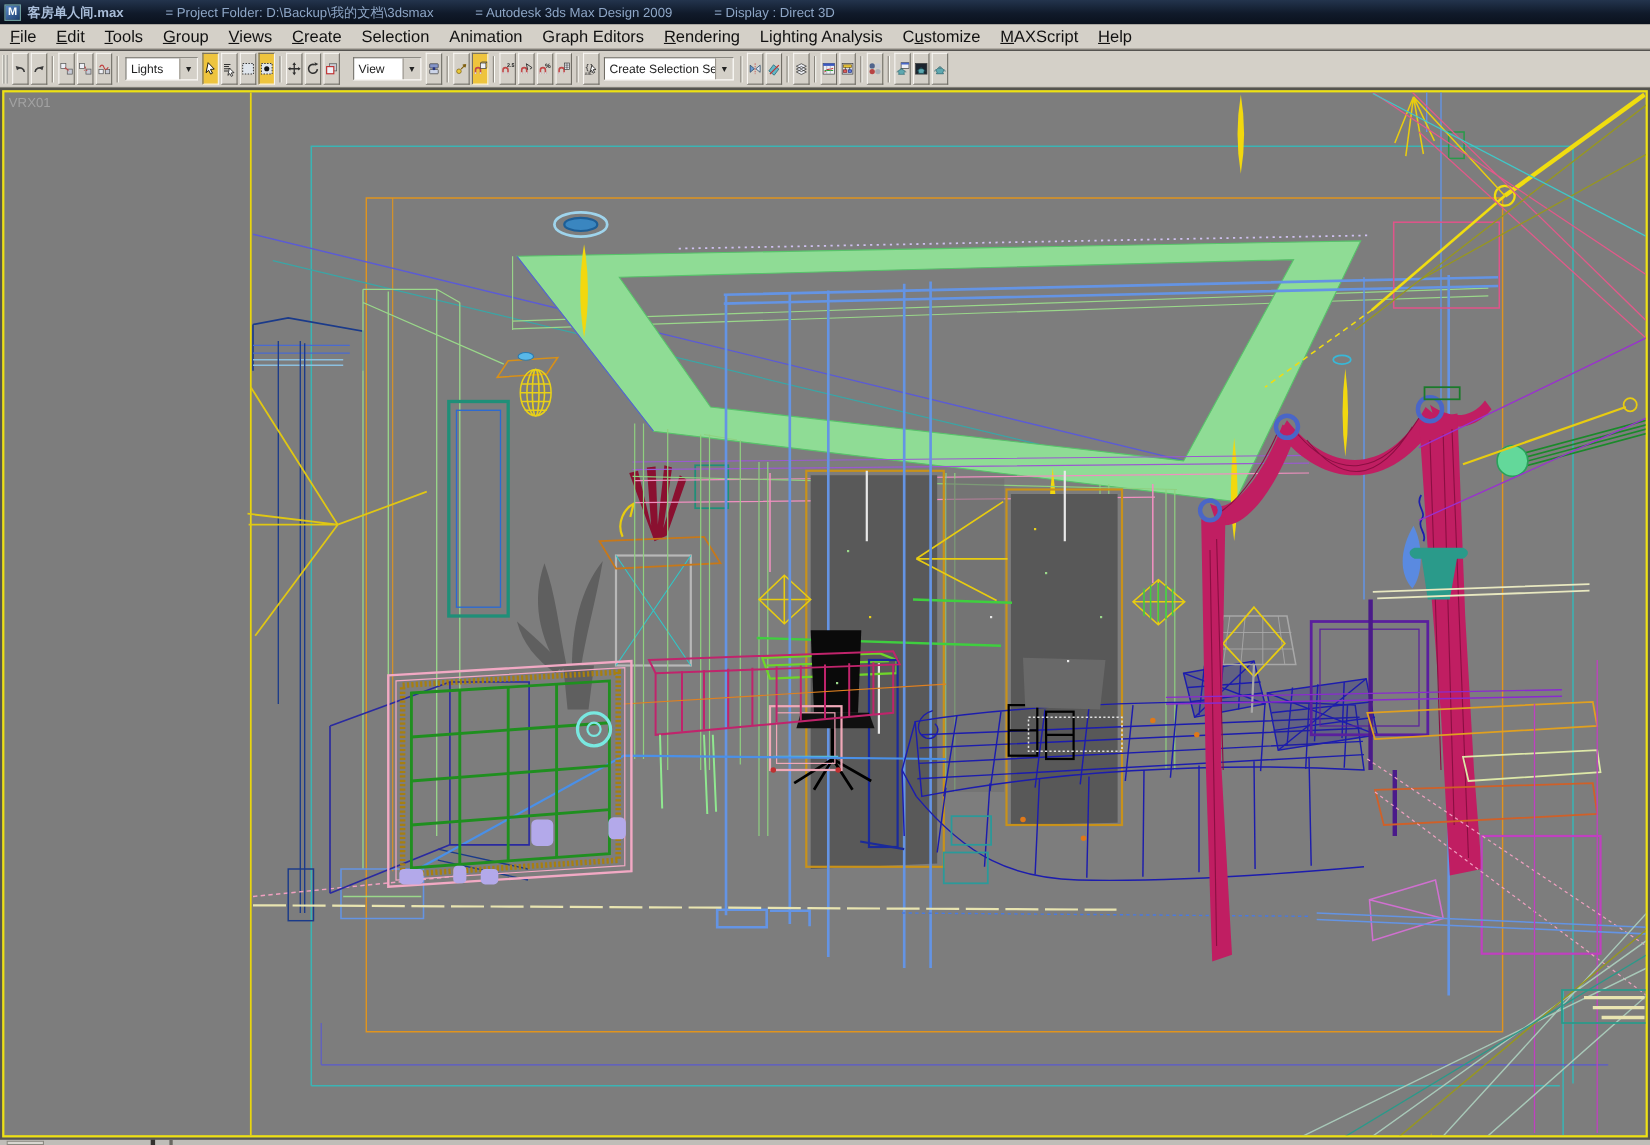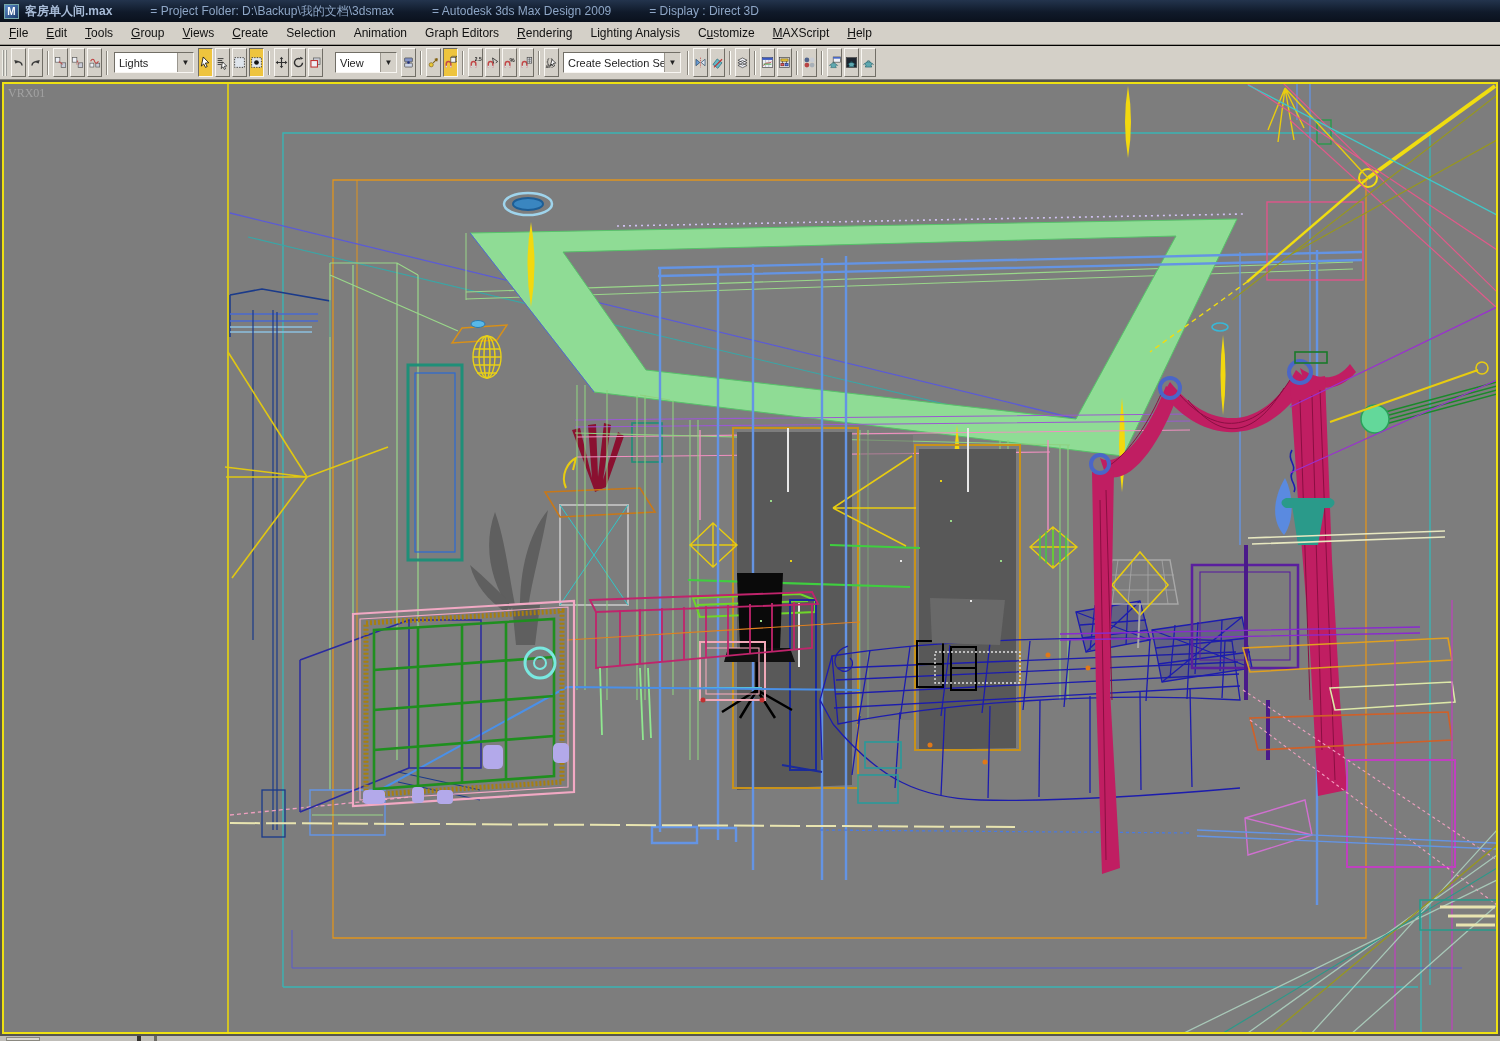--- a/index.html
+++ b/index.html
@@ -13,21 +13,21 @@
     display:flex; align-items:center; color:#93aac8; font-size:12px; font-weight:bold; }
   #titlebar .logo { width:15px; height:15px; margin:0 6px 0 4px;
     background:linear-gradient(135deg,#5a8ac8,#1a3a6a); border:1px solid #7aa;
     color:#fff; font-size:10px; font-weight:bold; text-align:center; line-height:14px; }
   #titlebar .seg { margin-left:38px; font-weight:normal; color:#8ea6c6; }
   #titlebar .fname { color:#a8bcd8; }
 
   
   #menubar { position:absolute; left:0; top:22px; width:1500px; height:23px;
     background:#d4d0c8; border-bottom:1px solid #9a968e; display:flex; align-items:center;
-    font-size:12px; color:#111; }
+    font-size:15px; color:#111; }
   .menu-item { padding:3px 9px; cursor:default; }
   .menu-item u { text-decoration:underline; }
 
   
   #toolbar { position:absolute; left:0; top:46px; width:1500px; height:34px;
     background:#d4d0c8; border-bottom:1px solid #828078; display:flex; align-items:center; }
   .tb-handle { width:5px; height:26px; margin:0 3px 0 2px;
     border-left:2px ridge #efefe8; border-right:2px ridge #efefe8; }
   .tb-sep { width:2px; height:24px; margin:0 3px; border-left:1px solid #8a867e;
     border-right:1px solid #fdfdf8; }
@@ -44,21 +44,21 @@
     border-left:1px solid #9a968e; font-size:8px; color:#222; display:flex;
     align-items:center; justify-content:center; }
 
   
   #viewport-frame { position:absolute; left:0; top:80px; width:1500px; height:956px;
     background:#55544f; }
   #viewport { position:absolute; left:2px; top:2px; right:2px; bottom:2px;
     border:2px solid #eee112; background:#7d7d7d; overflow:hidden; }
   #scene { position:absolute; left:-4px; top:-84px; width:1500px; height:1041px; }
   #vp-label { position:absolute; left:4px; top:2px; color:#a2a2a2; font-size:12px;
-    font-family:Liberation Serif, serif; }
+    font-family:Liberation Sans, sans-serif; }
   #vp-stats { position:absolute; left:14px; top:32px; color:#d6d648; font-size:12px;
     line-height:16px; font-family:"DejaVu Sans Mono", monospace; white-space:pre; }
   #vp-stats .gap { height:15px; }
 
   
   #timeline-strip { position:absolute; left:0; top:1036px; width:1500px; height:5px;
     background:#bfbdb8; }
   #timeline-strip .m1 { position:absolute; left:6px; top:1px; width:34px; height:4px; background:#d8d6d0; border:1px solid #8a8880;}
   #timeline-strip .m2 { position:absolute; left:137px; top:0; width:4px; height:5px; background:#33312e;}
   #timeline-strip .m3 { position:absolute; left:154px; top:0; width:3px; height:5px; background:#6a6862;}
@@ -127,21 +127,21 @@
         </svg>
       </div>
       <div class="tb-btn">
         <svg viewBox="0 0 20 20">
           <rect x="3" y="11" width="6" height="6" fill="#eef0f6" stroke="#555"></rect>
           <rect x="12" y="11" width="6" height="6" fill="#c8ccd8" stroke="#555"></rect>
           <path d="M4 8c2-4 5-4 6 0s4 4 6 0" fill="none" stroke="#c04040" stroke-width="1.6"></path>
         </svg>
       </div>
       <div class="tb-sep"></div>
-      <div class="tb-combo" style="width: 80px;">
+      <div class="tb-combo" style="width: 66px;">
         <span class="val">Lights</span>
         <span class="arrow">▼</span>
       </div>
       <div class="tb-btn active">
         <svg viewBox="0 0 20 20">
           <path d="M6.5 1.5l8.5 9-5.2.4 2.8 5.3-2.6 1.3-2.8-5.3-3.6 3.3z" fill="#fff" stroke="#000" stroke-width="1.2"></path>
         </svg>
       </div>
       <div class="tb-btn">
         <svg viewBox="0 0 20 20">

